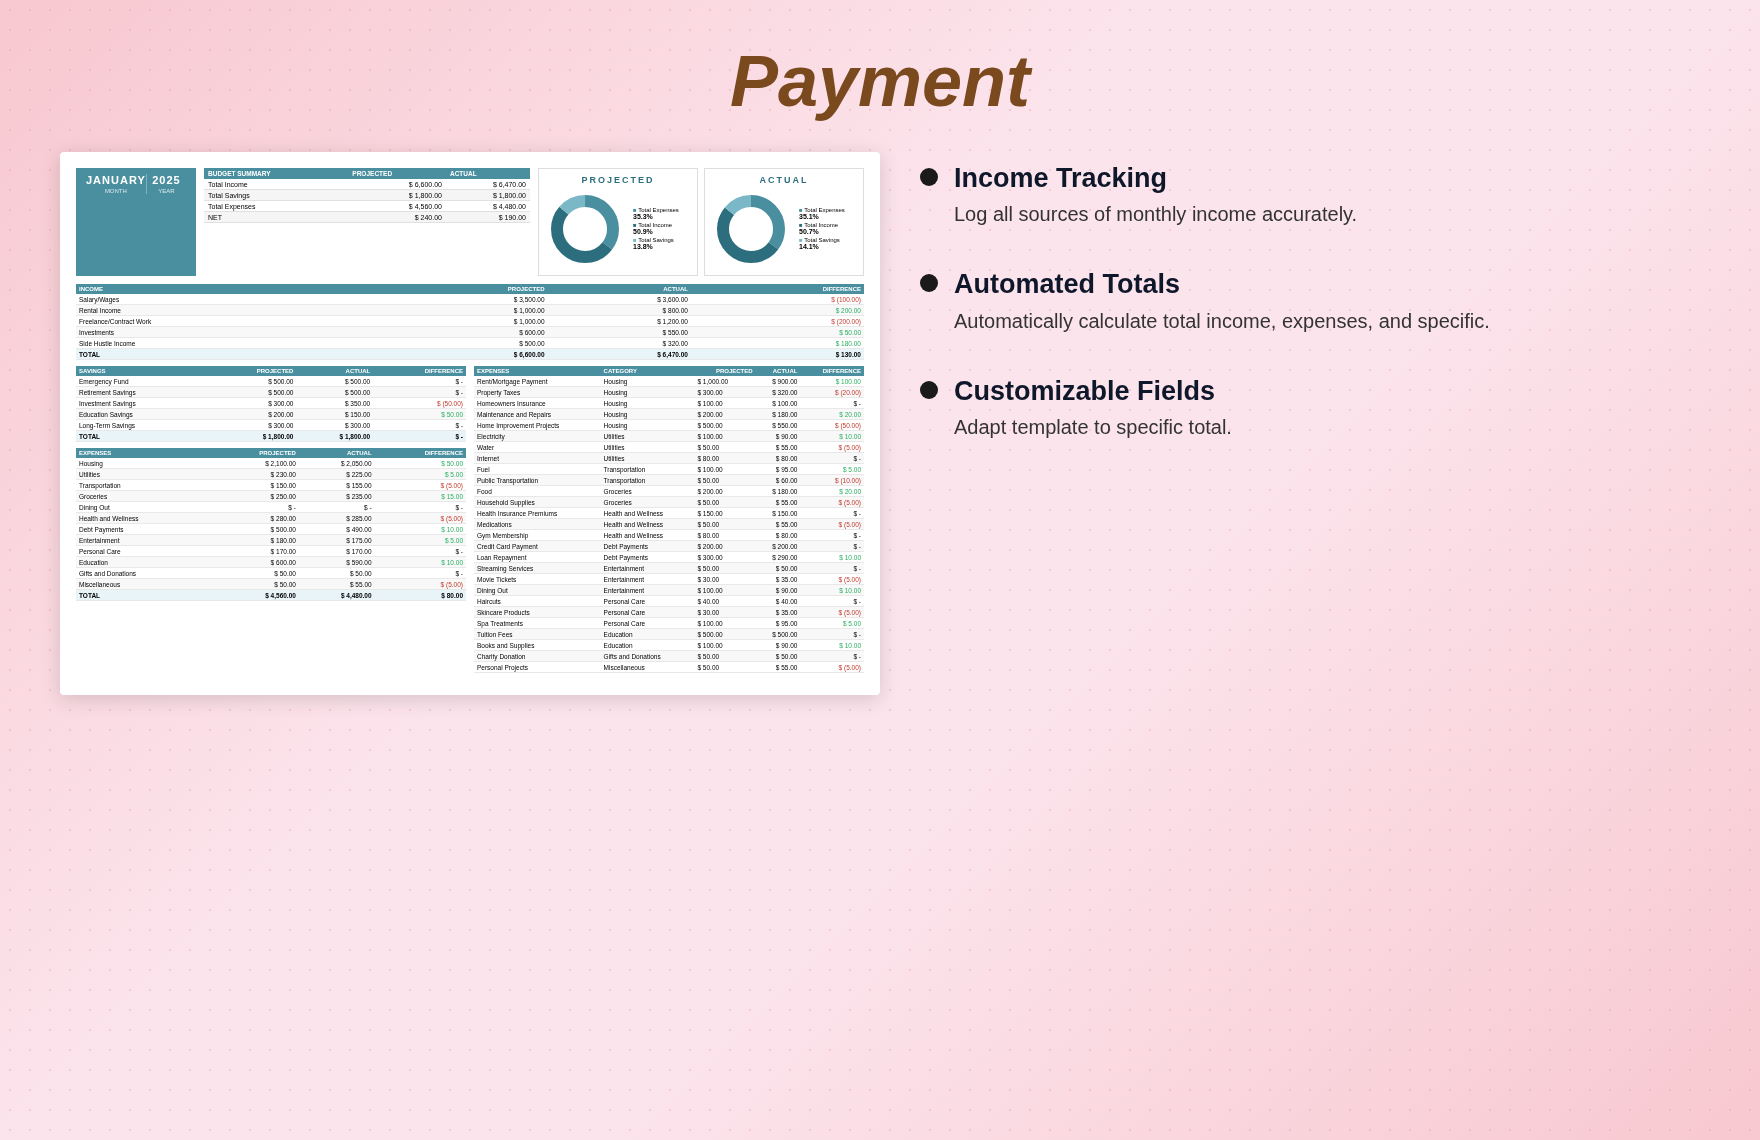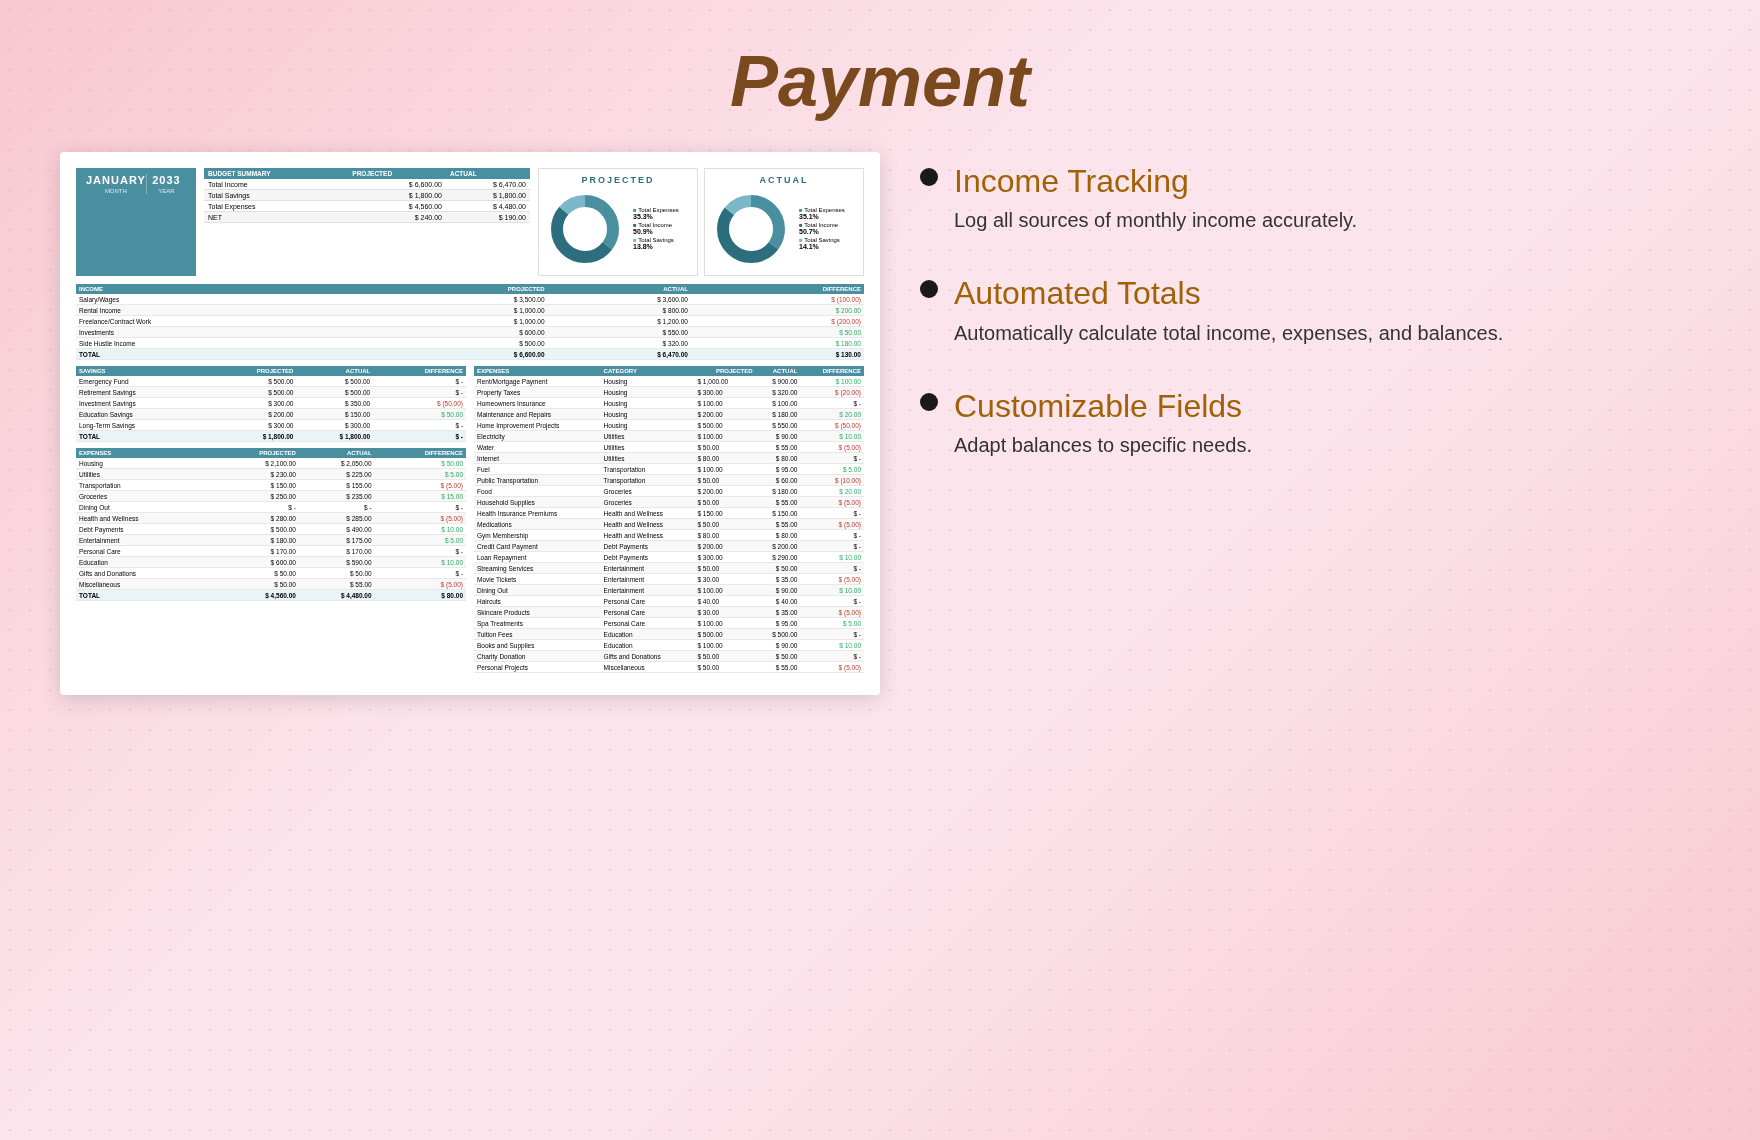--- a/index.html
+++ b/index.html
@@ -204,23 +204,23 @@
       height: 18px;
       min-width: 18px;
       background: #1a1a1a;
       border-radius: 50%;
       margin-top: 6px;
     }
 
     .feature-text {}
 
     .feature-title {
-      font-size: 32px;
-      font-weight: 400;
-      color: #a16207;
+      font-size: 27px;
+      font-weight: 700;
+      color: #0f172a;
       line-height: 1.2;
       margin-bottom: 6px;
     }
 
     .feature-desc {
       font-size: 20px;
       color: #333;
       line-height: 1.4;
     }
   </style>
@@ -236,21 +236,21 @@
 
     <div class="top-section">
 
       <div class="month-year-box">
         <div class="month-year-row">
           <div class="col">
             <div class="month-label">JANUARY</div>
             <div class="col-header">MONTH</div>
           </div>
           <div class="col">
-            <div class="month-label">2033</div>
+            <div class="month-label">2025</div>
             <div class="col-header">YEAR</div>
           </div>
         </div>
       </div>
 
       <div class="summary-box">
         <table class="summary-table">
           <thead>
             <tr>
               <th>BUDGET SUMMARY</th>
@@ -732,26 +732,26 @@
           <div class="bullet-dot"></div>
           <div class="feature-text">
             <div class="feature-title">Income Tracking</div>
             <div class="feature-desc">Log all sources of monthly income accurately.</div>
           </div>
         </div>
         <div class="feature-item">
           <div class="bullet-dot"></div>
           <div class="feature-text">
             <div class="feature-title">Automated Totals</div>
-            <div class="feature-desc">Automatically calculate total income, expenses, and balances.</div>
+            <div class="feature-desc">Automatically calculate total income, expenses, and specific.</div>
           </div>
         </div>
         <div class="feature-item">
           <div class="bullet-dot"></div>
           <div class="feature-text">
             <div class="feature-title">Customizable Fields</div>
-            <div class="feature-desc">Adapt balances to specific needs.</div>
+            <div class="feature-desc">Adapt template to specific total.</div>
           </div>
         </div>
       </div>
   </div>
 
 </div>
 
 </body></html>

